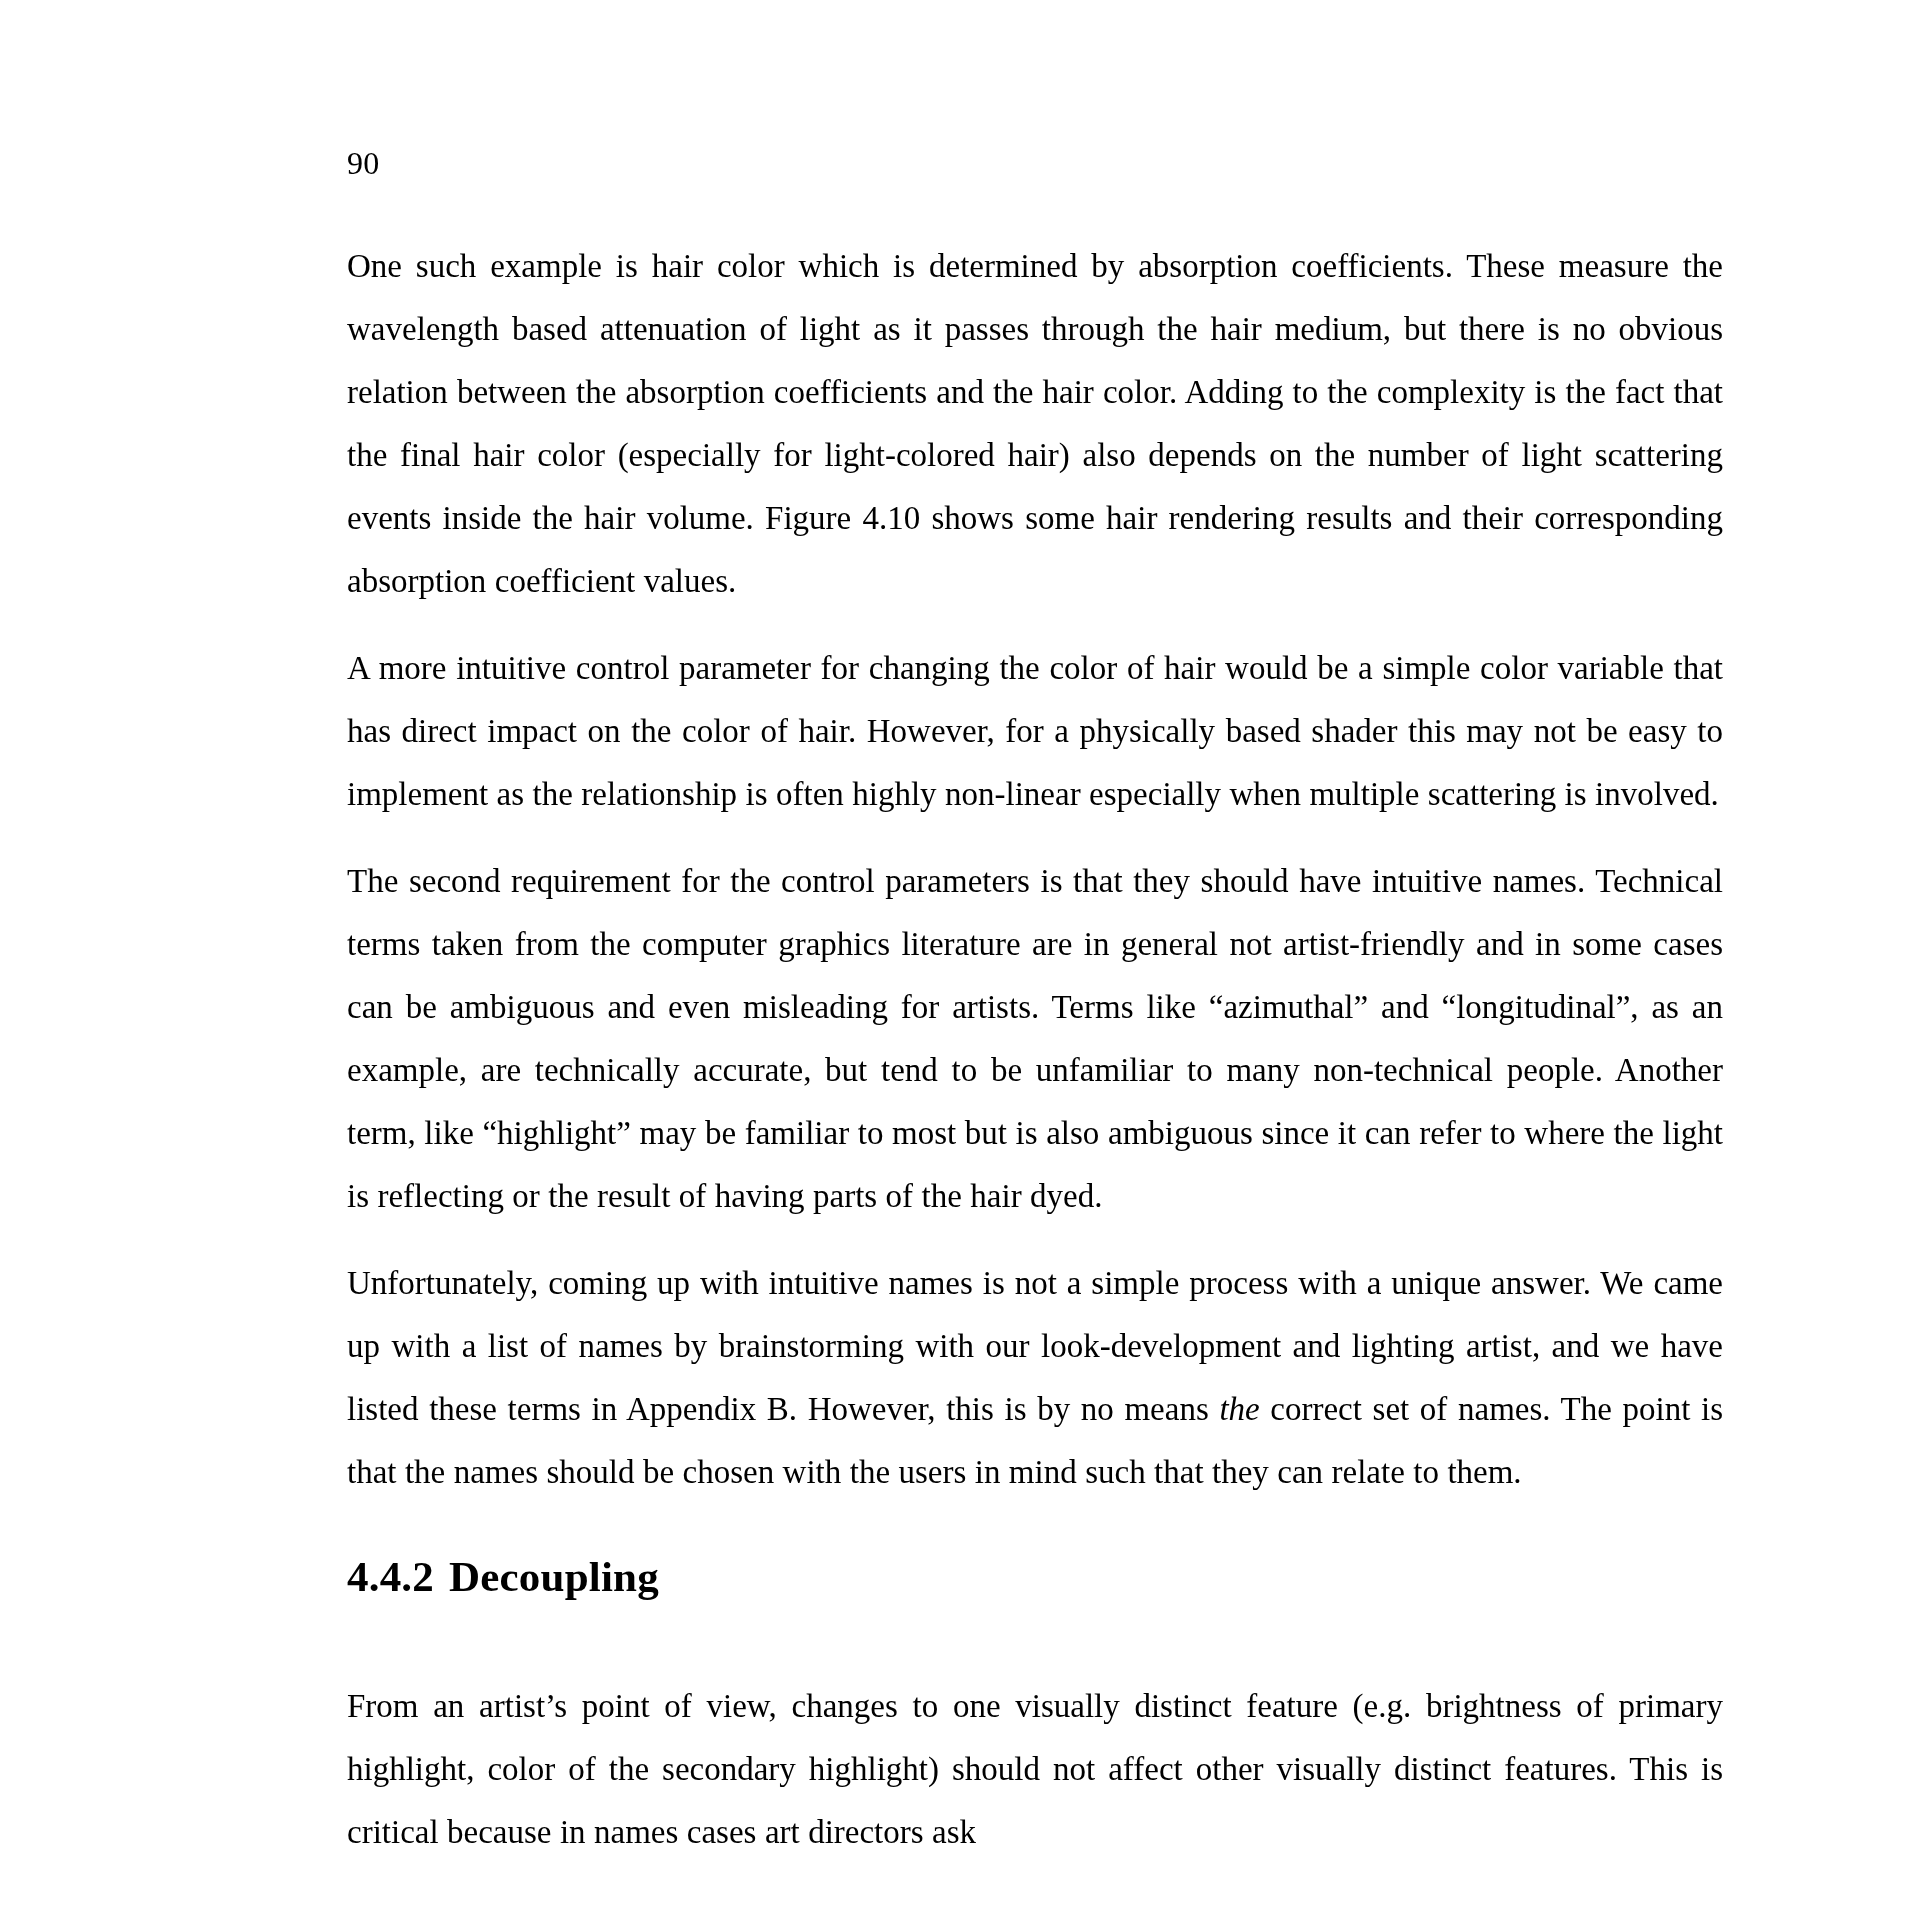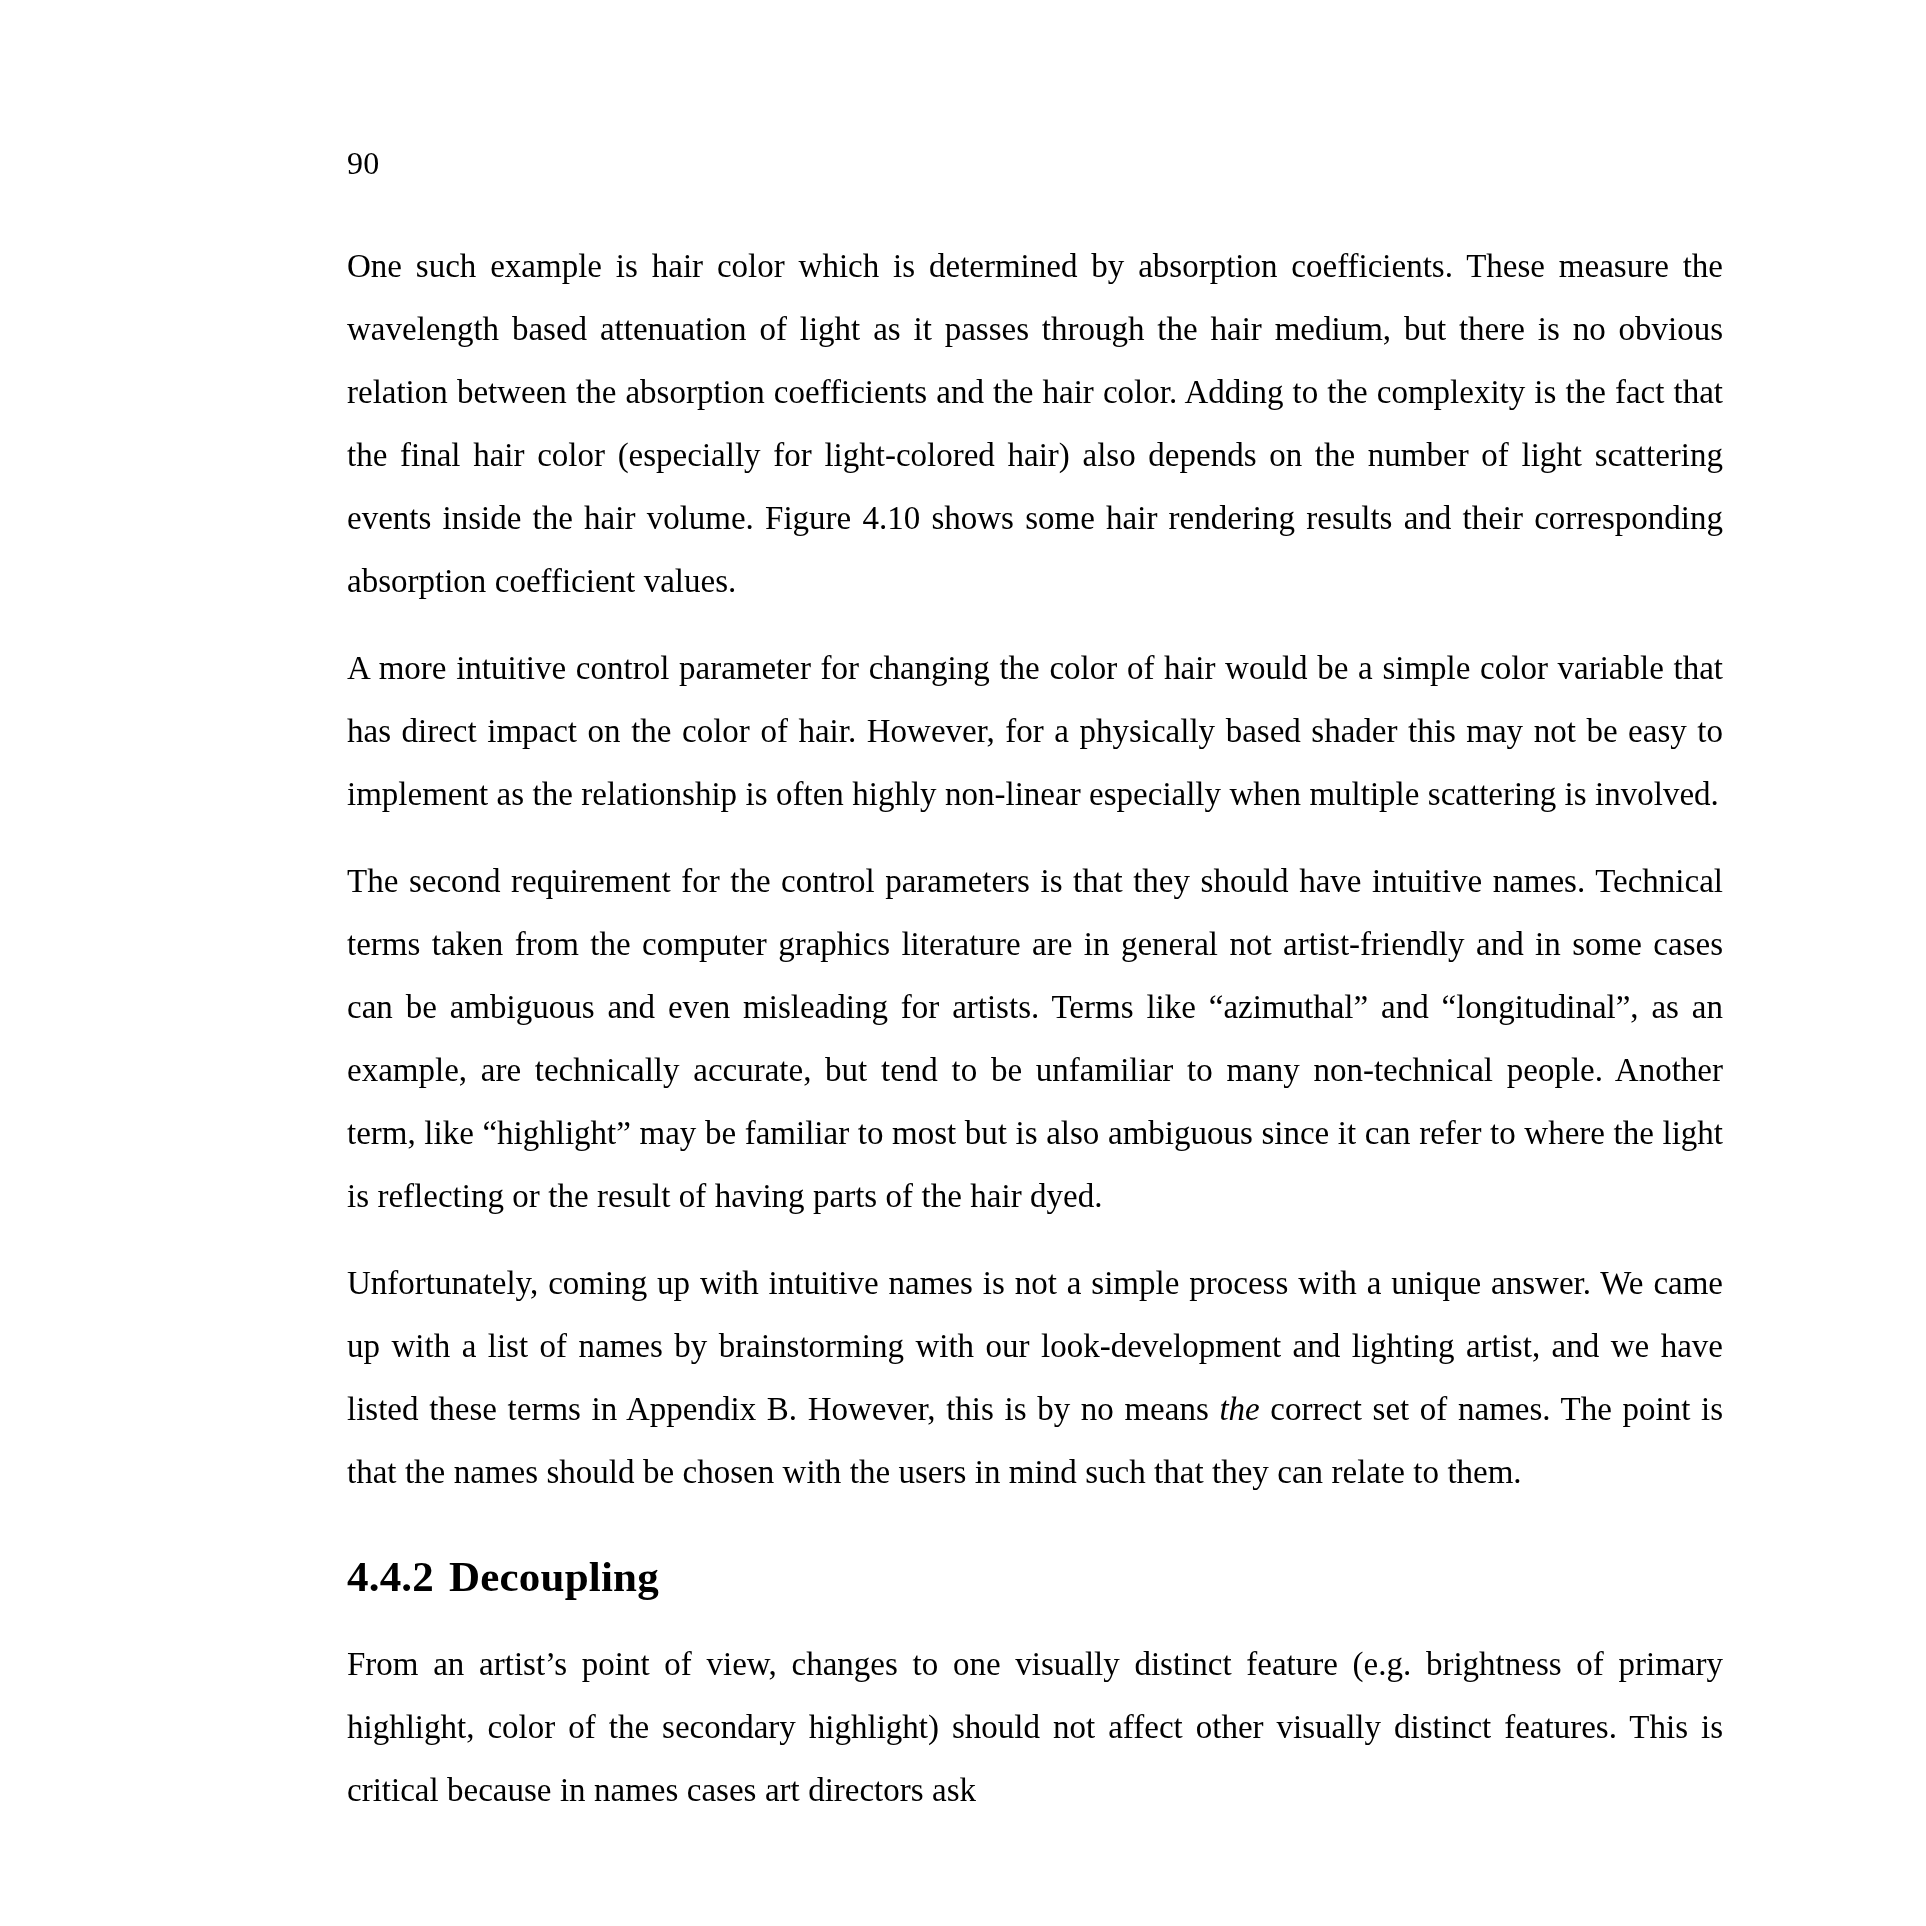--- a/index.html
+++ b/index.html
@@ -66,21 +66,21 @@
     margin: 0;
     padding: 0;
     font-size: 43px;
     font-weight: bold;
     line-height: 1.15;
     letter-spacing: 0.2px;
   }
 
   .heading-block {
     margin-top: 48px;
-    margin-bottom: 32px;
+    margin-bottom: 74px;
   }
 
   .heading-number {
     display: inline-block;
     min-width: 102px;
   }
 </style>
 </head>
 <body>
 

